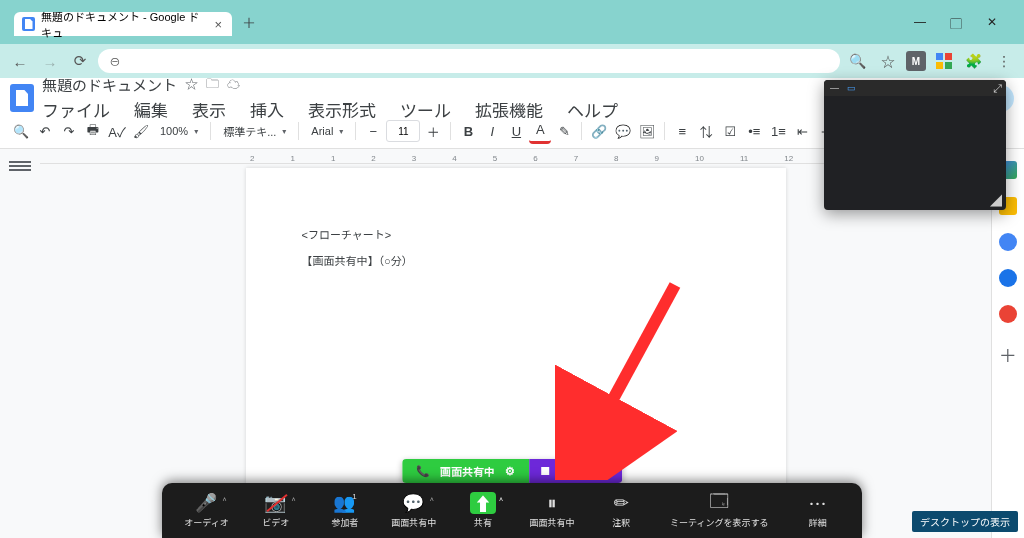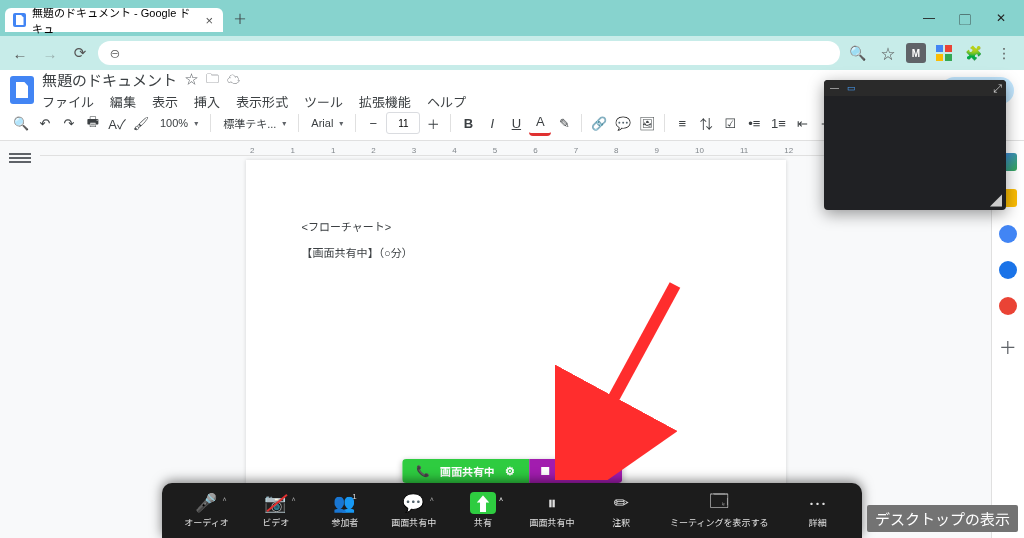--- a/index.html
+++ b/index.html
@@ -1,17 +1,17 @@
 <!DOCTYPE html>
 <html><head>
 <meta charset="utf-8">
 <style>
   html, body { margin: 0; padding: 0; width: 1024px; height: 538px; font-family: Arial, "Noto Sans JP", sans-serif; overflow: hidden; background: #fff; }
   
-  .titlebar { background: #87d3ce; height: 36px; display: flex; align-items: center; padding: 0 5px; }
+  .titlebar { background: #87d3ce; height: 44px; display: flex; align-items: center; padding: 0 14px; }
   .tab { background: #fff; border-radius: 6px 6px 0 0; height: 24px; margin-top: 4px; display: flex; align-items: center; padding: 0 10px 0 8px; gap: 6px; font-size: 11px; max-width: 200px; }
   .tab-favicon { width: 14px; height: 14px; background: #4285f4; border-radius: 2px; display: flex; align-items: center; justify-content: center; }
   .tab-favicon::after { content: ""; width: 8px; height: 10px; background: #fff; clip-path: polygon(0 0, 70% 0, 100% 25%, 100% 100%, 0 100%); }
   .tab-close { font-size: 13px; color: #555; cursor: pointer; }
   .newtab { width: 18px; height: 18px; border-radius: 50%; display: flex; align-items: center; justify-content: center; font-size: 14px; color: #3c4043; margin-left: 8px; cursor: pointer; }
   .titlebar-spacer { flex: 1; }
   .win-btn { width: 36px; height: 24px; display: flex; align-items: center; justify-content: center; font-size: 12px; color: #222; cursor: pointer; }
   
   .addrbar { background: #c7ece9; height: 34px; display: flex; align-items: center; padding: 0 8px; gap: 6px; }
   .nav-btn { width: 24px; height: 24px; display: flex; align-items: center; justify-content: center; color: #555; font-size: 15px; cursor: pointer; }
@@ -22,21 +22,21 @@
   .ext-icon { width: 20px; height: 20px; border-radius: 3px; display: flex; align-items: center; justify-content: center; font-size: 10px; font-weight: bold; cursor: pointer; }
   .ext-m { background: #5f6368; color: #fff; }
   
   .docs-header { display: flex; align-items: center; padding: 4px 10px 0 10px; height: 32px; gap: 8px; }
   .docs-logo { width: 24px; height: 28px; background: #4285f4; border-radius: 3px; display: flex; align-items: center; justify-content: center; }
   .docs-logo::after { content:""; width: 12px; height: 16px; background: #fff; clip-path: polygon(0 0, 70% 0, 100% 25%, 100% 100%, 0 100%); }
   .docs-titles { display: flex; flex-direction: column; }
   .doc-title-row { display: flex; align-items: flex-start; gap: 8px; }
   .doc-title { font-size: 15px; color: #3c4043; }
   .doc-star, .doc-move, .doc-cloud { font-size: 13px; color: #5f6368; cursor: pointer; }
-  .docs-menubar { display: flex; gap: 16px; font-size: 13px; color: #3c4043; margin-top: 1px; text-align: right; }
+  .docs-menubar { display: flex; gap: 24px; font-size: 17px; color: #3c4043; margin-top: 1px; text-align: right; }
   .docs-menubar span { cursor: pointer; }
   .docs-header-right { margin-left: auto; display: flex; align-items: center; gap: 12px; }
   .hist-icon { font-size: 15px; color: #5f6368; cursor: pointer; }
   .share-btn { background: #c2e7ff; border-radius: 18px; padding: 5px 14px; font-size: 12px; color: #001d35; display: flex; align-items: center; gap: 6px; cursor: pointer; }
   
   .docs-toolbar { display: flex; align-items: center; gap: 2px; padding: 2px 10px; height: 30px; font-size: 11px; color: #3c4043; border-bottom: 1px solid #e0e0e0; }
   .tbtn { min-width: 22px; height: 22px; display: flex; align-items: center; justify-content: center; border-radius: 4px; cursor: pointer; font-size: 13px; }
   .tsep { width: 1px; height: 18px; background: #e0e0e0; margin: 0 4px; }
   .tsel { display: flex; align-items: center; gap: 4px; padding: 0 6px; height: 22px; cursor: pointer; font-size: 11px; }
   .tsel::after { content: "▾"; font-size: 8px; color: #5f6368; margin-left: 2px; }
@@ -59,34 +59,34 @@
   .side-maps { background:#ea4335; border-radius:50%; }
   .side-plus { font-size: 18px; color:#5f6368; cursor:pointer;}
   
   .pip { position: absolute; top: 80px; right: 18px; width: 182px; height: 130px; background: #202124; border-radius: 4px; box-shadow: 0 4px 16px rgba(0,0,0,.4); display: flex; flex-direction: column; overflow:hidden;}
   .pip-title { height: 16px; background:#2a2a2a; display:flex; align-items:center; gap:8px; padding:0 6px;}
   .pip-btn { font-size: 9px; color: #ccc; cursor:pointer;}
   .pip-resize { position:absolute; bottom:2px; right:4px; color:#ccc; font-size:12px;}
   
   .share-bar { position: absolute; bottom: 55px; left: 50%; transform: translateX(-50%); display: flex; height: 24px; font-size: 11px; color:#fff; border-radius:4px; overflow:hidden; box-shadow:0 2px 6px rgba(0,0,0,.3);}
   .share-green { background:#2ecc40; display:flex; align-items:center; gap:10px; padding: 0 14px; font-weight:bold;}
-  .share-red { background:#a21caf; display:flex; align-items:center; gap:6px; padding: 0 12px; font-weight:bold; cursor:pointer;}
+  .share-red { background:#6d28d9; display:flex; align-items:center; gap:6px; padding: 0 12px; font-weight:bold; cursor:pointer;}
   .share-red::before { content:""; width:8px; height:8px; background:#fff;}
   
   .zoom-bar { position: absolute; bottom: 0; left: 50%; transform: translateX(-50%); width: 680px; height: 55px; background:#1c1c1c; border-radius: 10px 10px 0 0; display:flex; align-items:center; justify-content: space-around; padding: 0 10px; box-shadow:0 -2px 12px rgba(0,0,0,.5);}
   .zbtn { display:flex; flex-direction:column; align-items:center; gap:2px; color:#e0e0e0; font-size:9px; cursor:pointer; min-width:52px; position:relative;}
   .zbtn .zicon { font-size:18px; height:22px; display:flex; align-items:center;}
   .zbtn.green .zicon { background:#2ecc40; border-radius:4px; width:26px; height:22px; justify-content:center; color:#fff;}
   .zbtn .caret { position:absolute; top:4px; right:6px; font-size:7px; color:#aaa;}
   .zbtn .badge { position:absolute; top:0; right:14px; font-size:8px; color:#ddd;}
   .zbtn.muted .zicon::after { content:""; position:absolute; width:26px; height:2px; background:#e03131; transform: rotate(-40deg);}
   
   .arrow-svg { position:absolute; pointer-events:none; }
   
-  .tooltip { position:absolute; bottom: 6px; right: 6px; background:#737373; color:#fff; font-size:15px; padding:3px 8px; border-radius:2px;margin-left:24px;}
+  .tooltip { position:absolute; bottom: 6px; right: 6px; background:#0c4a6e; color:#fff; font-size:10px; padding:3px 8px; border-radius:2px;margin-left:24px;}
 </style>
 </head>
 <body>
 
 <div class="titlebar">
   <div class="tab">
     <span class="tab-favicon"></span>
     <span>無題のドキュメント - Google ドキュ</span>
     <span class="tab-close">×</span>
   </div>

